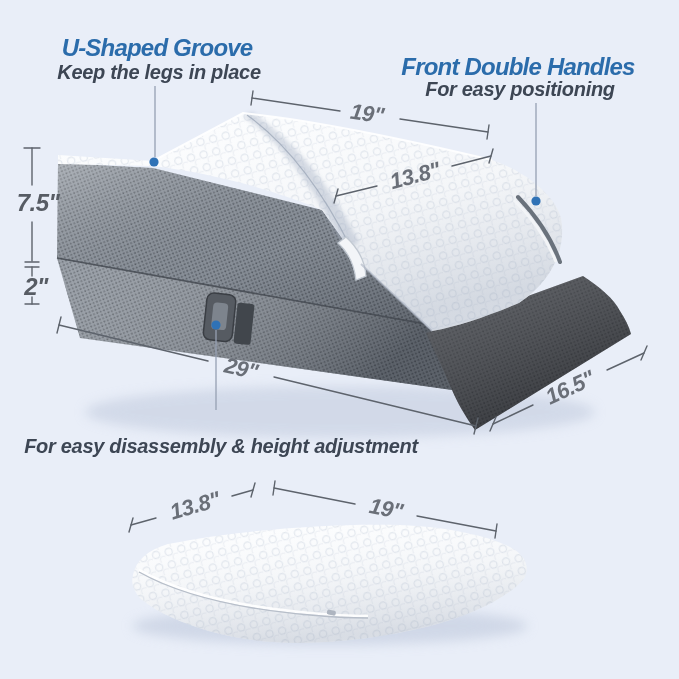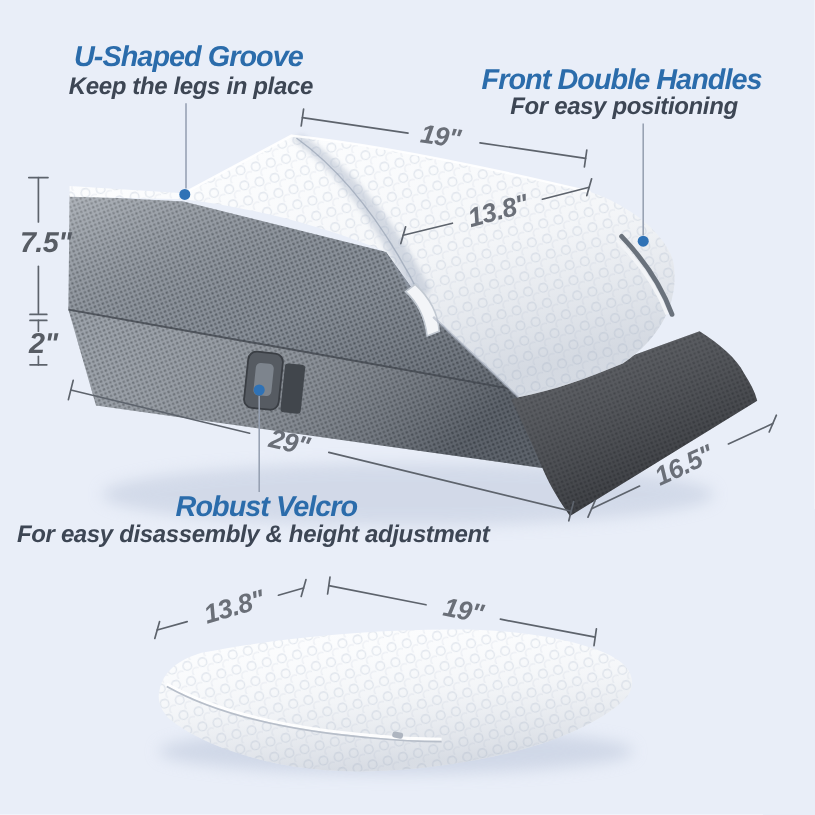--- a/index.html
+++ b/index.html
@@ -259,22 +259,21 @@
       </g>
     </g>
   </svg>
 
   <div class="lbl title" style="left:157px;top:48px;">U-Shaped Groove</div>
   <div class="lbl sub" style="left:159px;top:72px;">Keep the legs in place</div>
 
   <div class="lbl sub" style="left:520px;top:89px;">For easy positioning</div>
   <div class="lbl title" style="left:518px;top:67px;">Front Double Handles</div>
 
-  <div class="lbl title" style="left:222px;top:423px;">Robust Velcro</div>
-  <div class="lbl sub" style="left:211px;top:446px;">For easy disassembly &amp; height adjustment</div>
+  <div class="lbl sub" style="left:221px;top:446px;">For easy disassembly &amp; height adjustment</div>
 
   <div class="lbl dim big" style="left:38px;top:203px;">7.5"</div>
   <div class="lbl dim big" style="left:36px;top:287px;">2"</div>
 
   <div class="lbl dim" style="left:367px;top:114px;transform:translate(-50%,-50%) rotate(8deg);">19"</div>
   <div class="lbl dim" style="left:415px;top:176px;transform:translate(-50%,-50%) rotate(-15deg);">13.8"</div>
   <div class="lbl dim" style="left:241px;top:369px;transform:translate(-50%,-50%) rotate(13deg);">29"</div>
   <div class="lbl dim" style="left:570px;top:388px;transform:translate(-50%,-50%) rotate(-25deg);">16.5"</div>
 
   <div class="lbl dim" style="left:195px;top:506px;transform:translate(-50%,-50%) rotate(-16deg);">13.8"</div>

